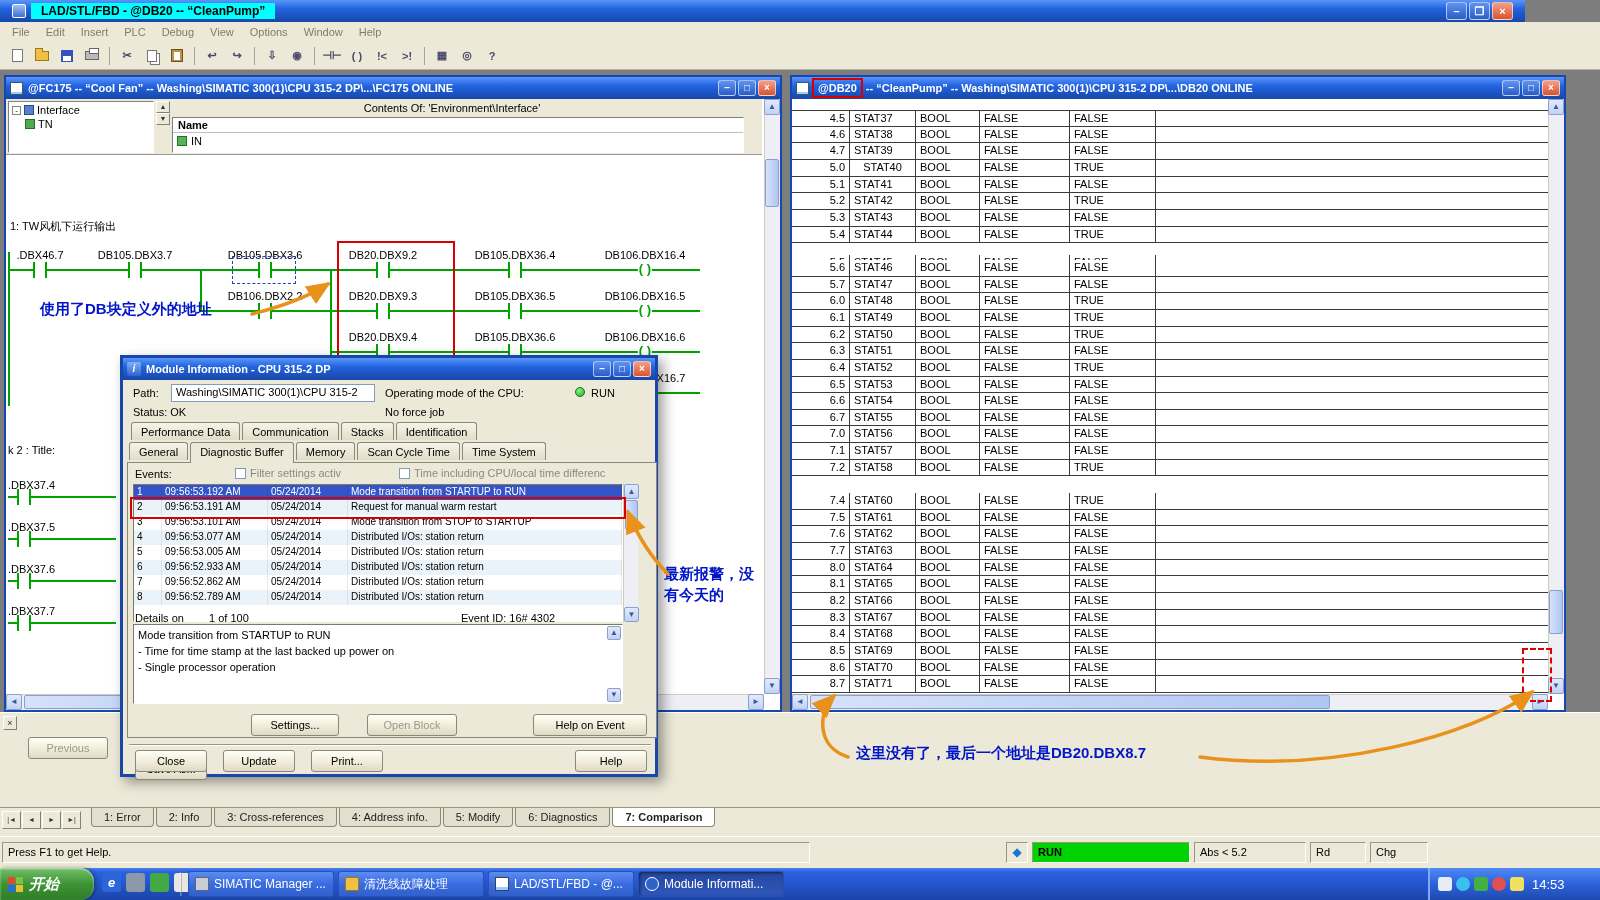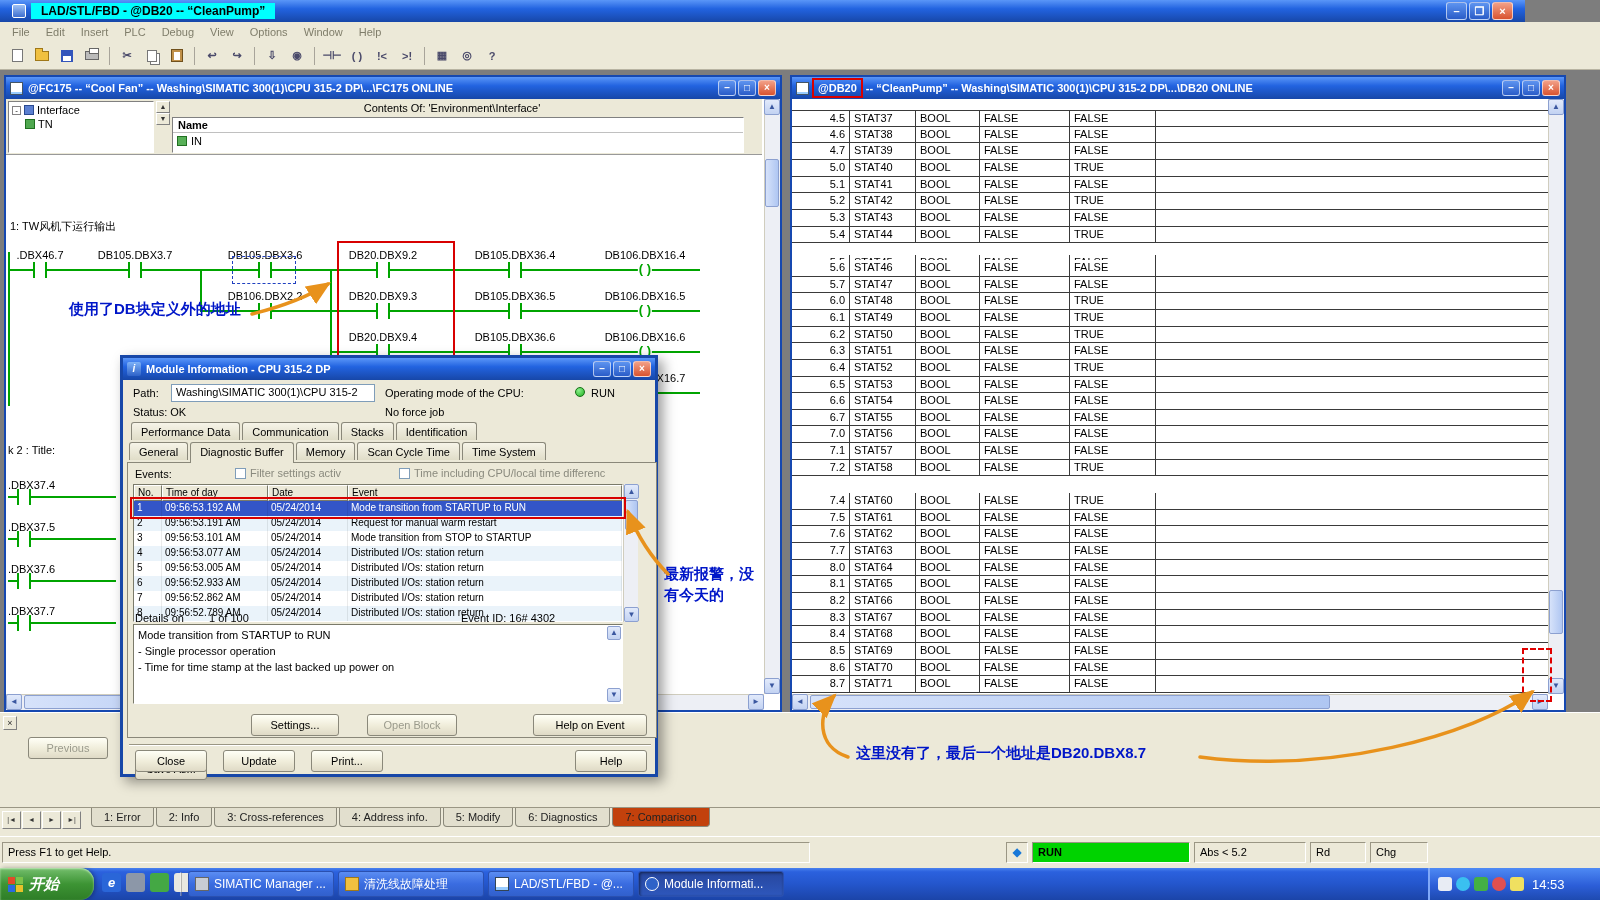--- a/index.html
+++ b/index.html
@@ -74,21 +74,21 @@
 .dcLast{flex:1;border-right:none;}
 
 #bottom-panel{position:absolute;left:0;top:712px;width:1600px;height:124px;background:#ECE9D8;border-top:1px solid #fff;}
 .mini-x{position:absolute;left:3px;top:3px;width:14px;height:14px;background:#ECE9D8;border:1px solid;border-color:#fff #808080 #808080 #fff;font-size:9px;line-height:12px;text-align:center;color:#333;}
 .btn{position:absolute;height:22px;background:linear-gradient(180deg,#FFFFF6,#EFECD9 55%,#DFDAC6);border:1px solid #8A887A;border-radius:3px;font-size:11px;text-align:center;line-height:20px;color:#000;overflow:hidden;white-space:nowrap;}
 .btn.dis{color:#9A9A8C;}
 #btabrow{position:absolute;left:0;top:94px;width:1600px;height:26px;border-top:1px solid #9A9684;display:flex;align-items:flex-start;padding-left:2px;}
 .navb{width:19px;height:18px;margin-top:3px;background:#ECE9D8;border:1px solid;border-color:#fff #808080 #808080 #fff;font-size:7px;text-align:center;line-height:16px;color:#333;}
 #btabs{display:flex;margin-left:10px;}
 .btab{padding:3px 12px;border:1px solid #8A887A;border-top:none;border-radius:0 0 4px 4px;margin-right:2px;font-size:11px;background:#E2DFCE;color:#222;}
-.btab.active{background:#c2410c;font-weight:normal;}
+.btab.active{background:#ffffff;font-weight:bold;}
 
 #statusbar{position:absolute;left:0;top:836px;width:1600px;height:32px;background:#ECE9D8;border-top:1px solid #fff;}
 .scell{position:absolute;top:5px;height:21px;border:1px solid;border-color:#9A9684 #fff #fff #9A9684;padding:3px 5px;font-size:11px;background:#ECE9D8;overflow:hidden;white-space:nowrap;}
 .runfill{position:absolute;inset:0;background:#00D300;padding:3px 5px;font-weight:bold;}
 
 #dialog{position:absolute;left:120px;top:355px;width:538px;height:422px;background:#ECE9D8;border:3px solid #1747A8;z-index:30;box-shadow:5px 5px 12px rgba(0,0,0,.4);}
 #dialog .ctitle{height:22px;}
 .dlg-ico{width:14px;height:14px;background:linear-gradient(#7EB2F8,#2E62C8);border-radius:2px;color:#fff;font-size:10px;text-align:center;line-height:14px;font-style:italic;font-weight:bold;}
 .dfield{position:absolute;background:#fff;border:1px solid #7F9DB9;padding:1px 4px;font-size:11px;white-space:nowrap;overflow:hidden;}
 .dlabel{position:absolute;font-size:11px;white-space:nowrap;}
@@ -352,21 +352,21 @@
           <div class="dbrow" style="top: 44.314px;">
             <div class="dc dc0" style="width: 58px;">4.7</div>
             <div class="dc dc1" style="width: 66px;">STAT39</div>
             <div class="dc dc2" style="width: 64px;">BOOL</div>
             <div class="dc dc3" style="width: 90px;">FALSE</div>
             <div class="dc dc4" style="width: 86px;">FALSE</div>
             <div class="dc dcLast"></div>
           </div>
           <div class="dbrow" style="top: 60.971px;">
             <div class="dc dc0" style="width: 58px;">5.0</div>
-            <div class="dc dc1" style="width: 66px;">STAT40</div>
+            <div class="dc dc1" style="width: 66px; text-align: center;">STAT40</div>
             <div class="dc dc2" style="width: 64px;">BOOL</div>
             <div class="dc dc3" style="width: 90px;">FALSE</div>
             <div class="dc dc4" style="width: 86px;">TRUE</div>
             <div class="dc dcLast"></div>
           </div>
           <div class="dbrow" style="top: 77.628px;">
             <div class="dc dc0" style="width: 58px;">5.1</div>
             <div class="dc dc1" style="width: 66px;">STAT41</div>
             <div class="dc dc2" style="width: 64px;">BOOL</div>
             <div class="dc dc3" style="width: 90px;">FALSE</div>
@@ -677,26 +677,20 @@
     <div class="dlabel" style="left:468px;top:29px;">RUN</div>
     <div class="dlabel" style="left:10px;top:48px;">Status: OK</div>
     <div class="dlabel" style="left:262px;top:48px;">No force job</div>
     <div id="dlg-tabs1" style="position:absolute;left:8px;top:64px;white-space:nowrap;"><div class="dtab">Performance Data</div><div class="dtab">Communication</div><div class="dtab">Stacks</div><div class="dtab">Identification</div></div>
     <div id="dlg-tabs2" style="position:absolute;left:6px;top:84px;white-space:nowrap;z-index:2;"><div class="dtab">General</div><div class="dtab active">Diagnostic Buffer</div><div class="dtab">Memory</div><div class="dtab">Scan Cycle Time</div><div class="dtab">Time System</div></div>
     <div id="dlg-panel"></div>
     <div class="dlabel" style="left:12px;top:110px;z-index:2;">Events:</div>
     <div class="dlabel graylbl" style="left:112px;top:109px;z-index:2;"><span class="cbx"></span><span>Filter settings activ</span></div>
     <div class="dlabel graylbl" style="left:276px;top:109px;z-index:2;width:252px;overflow:hidden;"><span class="cbx"></span><span>Time including CPU/local time differenc</span></div>
     <div id="ev-table" style="z-index:2;">
-        <div class="ehead">
-          <div class="ehc" style="width: 28px;">No.</div>
-          <div class="ehc" style="width: 106px;">Time of day</div>
-          <div class="ehc" style="width: 80px;">Date</div>
-          <div class="ehc" style="flex: 1 1 0%;">Event</div>
-        </div>
         <div class="erow sel">
           <div class="ec" style="width: 28px;">1</div>
           <div class="ec" style="width: 106px;">09:56:53.192 AM</div>
           <div class="ec" style="width: 80px;">05/24/2014</div>
           <div class="ec" style="flex: 1 1 0%;">Mode transition from STARTUP to RUN</div>
         </div>
         <div class="erow alt">
           <div class="ec" style="width: 28px;">2</div>
           <div class="ec" style="width: 106px;">09:56:53.191 AM</div>
           <div class="ec" style="width: 80px;">05/24/2014</div>
@@ -744,39 +738,39 @@
       <div class="sbth" style="top:16px;left:1px;width:13px;height:30px;"></div>
       <div class="sbbtn" style="bottom:0;left:0;width:15px;height:15px;line-height:13px;">▼</div>
     </div>
     <div class="redbox" style="left:7px;top:139px;width:496px;height:22px;z-index:4;"></div>
     <div class="dlabel" style="left:12px;top:254px;z-index:2;">Details on</div>
     <div class="dlabel" style="left:86px;top:254px;z-index:2;">1 of 100</div>
     <div class="dlabel" style="left:338px;top:254px;z-index:2;">Event ID:  16# 4302</div>
     <div id="det-box" style="z-index:2;">
       <div id="det-lines">
           <div class="dline">Mode transition from STARTUP to RUN</div>
+          <div class="dline">- Time for time stamp at the last backed up power on</div>
           <div class="dline">- Single processor operation</div>
-          <div class="dline">- Time for time stamp at the last backed up power on</div>
         </div>
       <div class="sbbtn" style="top:1px;right:1px;width:14px;height:14px;line-height:12px;">▲</div>
       <div class="sbbtn" style="bottom:1px;right:1px;width:14px;height:14px;line-height:12px;">▼</div>
     </div>
     <div style="position:absolute;left:6px;top:386px;width:522px;border-top:1px solid #9A9684;border-bottom:1px solid #fff;"></div>
   <div class="btn" style="left: 12px; top: 356px; width: 72px; z-index: 3; margin-top: 44px;">Save As...</div>
       <div class="btn" style="left: 128px; top: 356px; width: 88px; z-index: 3;">Settings...</div>
       <div class="btn dis" style="left: 244px; top: 356px; width: 90px; z-index: 3;">Open Block</div>
       <div class="btn" style="left: 410px; top: 356px; width: 114px; z-index: 3;">Help on Event</div>
       <div class="btn" style="left: 12px; top: 392px; width: 72px; z-index: 3;">Close</div>
       <div class="btn" style="left: 100px; top: 392px; width: 72px; z-index: 3;">Update</div>
       <div class="btn" style="left: 188px; top: 392px; width: 72px; z-index: 3;">Print...</div>
       <div class="btn" style="left: 452px; top: 392px; width: 72px; z-index: 3;">Help</div>
     </div>
 
   <div class="reddash" style="left:1522px;top:648px;width:30px;height:54px;"></div>
-  <div class="note" style="left:69px;top:300px;">使用了DB块定义外的地址</div>
+  <div class="note" style="left:40px;top:300px;">使用了DB块定义外的地址</div>
   <div class="note" style="left:664px;top:565px;">最新报警，没</div>
   <div class="note" style="left:664px;top:586px;">有今天的</div>
   <div class="note" style="left:856px;top:744px;">这里没有了，最后一个地址是DB20.DBX8.7</div>
 
   <svg id="arrows" width="1600" height="900">
     <defs>
       <marker id="ah" markerWidth="9" markerHeight="8" refX="6" refY="3" orient="auto">
         <path d="M0,0 L7,3 L0,6 Z" fill="#E8921C"></path>
       </marker>
     </defs>

